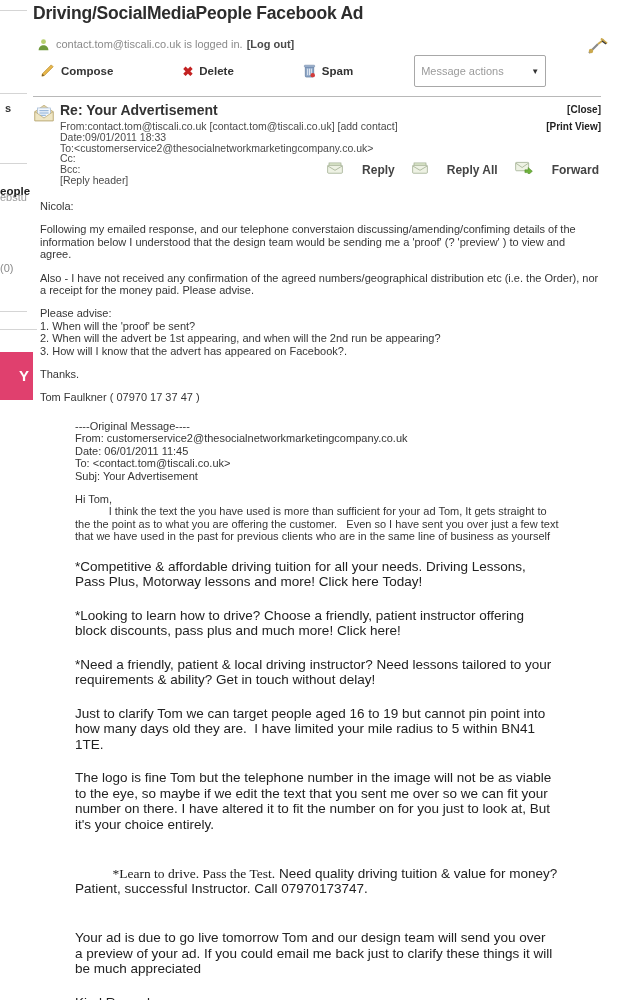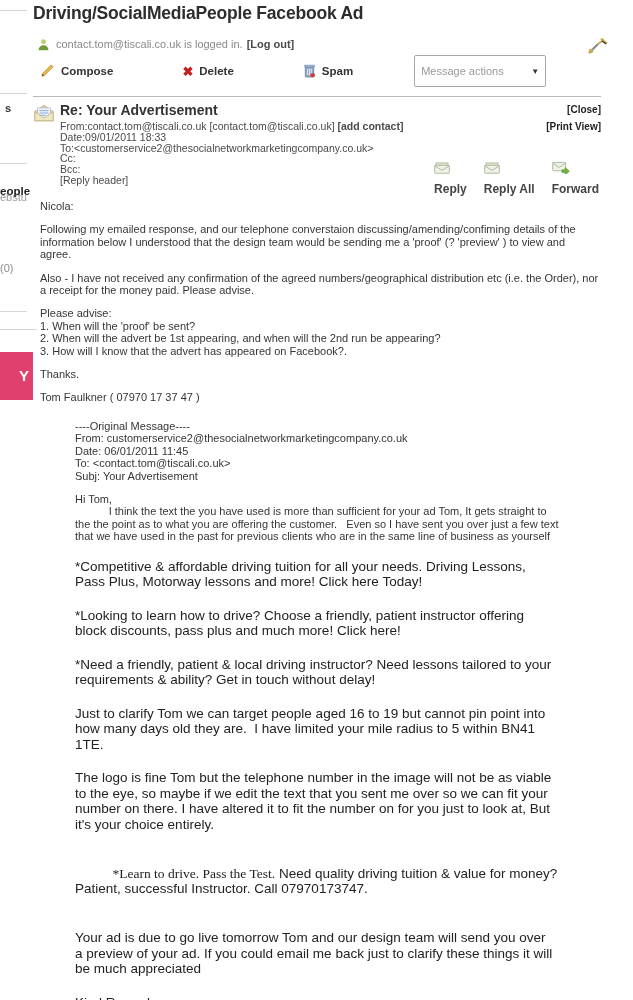--- a/index.html
+++ b/index.html
@@ -37,25 +37,25 @@
     display:flex; align-items:center; justify-content:space-between; padding:0 6px; cursor:pointer;
   }
   .msg-actions-select .arr { color:#333; font-size:8px; }
   .top-divider { margin-top:9px; border-top:1px solid #b8b8b8; width:100%; height:0; }
   
   .msg-header { position:relative; padding-top:5px; min-height:97px; }
   .env-icon { position:absolute; left:0; top:7px; }
   .msg-head-text { margin-left:27px; }
   .msg-subject { font-size:14px; font-weight:bold; color:#333; margin-bottom:3px; }
   .meta-line { font-size:10.5px; color:#4a4a4a; line-height:10.8px; }
-  .meta-line .linkish { cursor:pointer;font-weight:bold; }
+  .meta-line .linkish { cursor:pointer; }
   .hdr-links { position:absolute; right:0; top:4px; text-align:right; font-size:10px; font-weight:bold; color:#222; line-height:17px; }
   .hdr-links div { cursor:pointer; }
   .action-row { position:absolute; right:2px; top:64px; display:flex; align-items:center; gap:17px; font-size:12px; font-weight:bold; color:#444; }
-  .action-btn { display:flex; align-items:flex-start; gap:5px; cursor:pointer;flex-direction:column; }
+  .action-btn { display:flex; align-items:flex-end; gap:19px; cursor:pointer; }
   
   .email-body { margin-top:6px; padding-left:7px; font-size:11px; line-height:12.4px; color:#363636; }
   .p-sm { white-space:pre-wrap; margin:11px 0; }
   .quoted { margin-left:35px; }
   .p-lg { white-space:pre-wrap; margin:18px 0; font-size:13.5px; line-height:15.5px; color:#222; }
   .serif { font-family:"Liberation Serif", serif; }
 </style>
 </head>
 <body>
 

